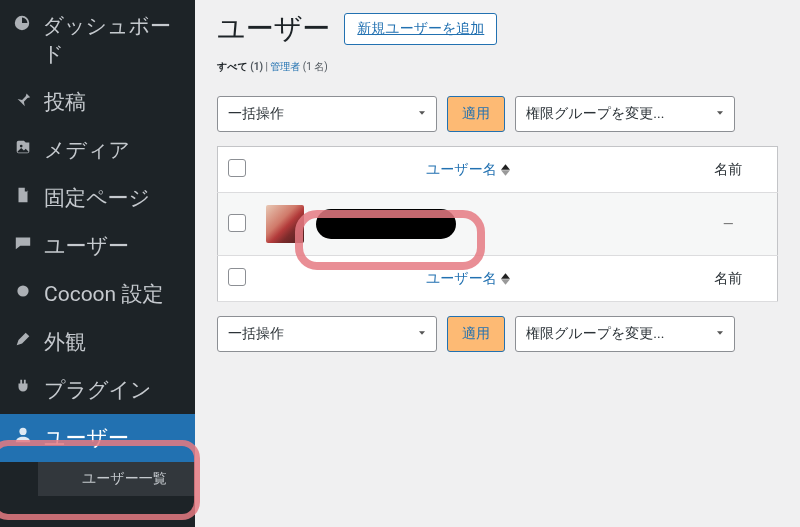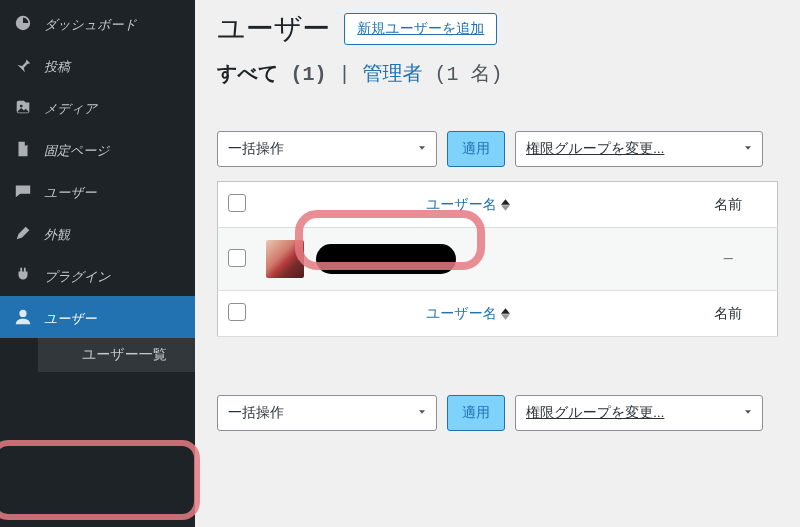--- a/index.html
+++ b/index.html
@@ -17,27 +17,26 @@
   .sidebar {
     width: 195px;
     background: #1d2327;
     color: #f0f0f1;
     padding-top: 2px;
     flex-shrink: 0;
     position: relative;
   }
   .sidebar-item {
     display: flex;
-    align-items: flex-end;
+    align-items: flex-start;
     padding: 10px 12px;
     color: #c5c9ce;
-    font-size: 13px;
+    font-size: 21px;
     cursor: pointer;
     position: relative;
-    font-style: italic;
   }
   .sidebar-item.active {
     background: #2271b1;
     color: #fff;
   }
   .sidebar-item.active::after {
     content: "";
     position: absolute;
     right: -8px;
     top: 50%;
@@ -96,23 +95,23 @@
     border: 1px solid #2271b1;
     color: #2271b1;
     background: #fff;
     padding: 6px 12px;
     font-size: 14px;
     border-radius: 3px;
     cursor: pointer;
     text-decoration: underline;
   }
   .subsubsub {
-    font-size: 20px;
+    font-size: 10px;
+    margin-bottom: 22px;
     color: #50575e;
-    font-family: Liberation Mono, monospace;
   }
   .subsubsub .current { font-weight: 700; color: #1d2327; }
   .subsubsub a { color: #2271b1; text-decoration: none; }
   .subsubsub .count { color: #50575e; }
 
   .tablenav {
     display: flex;
     gap: 10px;
     align-items: flex-end;
     margin-bottom: 14px;
@@ -123,34 +122,33 @@
     border: 1px solid #8c8f94;
     border-radius: 3px;
     height: 36px;
     display: flex;
     align-items: center;
     padding: 0 30px 0 10px;
     color: #2c3338;
     cursor: pointer;
   }
   .select-wrap.bulk { width: 220px; }
-  .select-wrap.role { width: 248px; text-decoration: underline; }
+  .select-wrap.role { width: 220px; }
   .select-wrap .chev {
     position: absolute; right: 8px; top: 50%; transform: translateY(-50%);
   }
   .apply-btn {
     border: 1px solid #2271b1;
     color: #2271b1;
-    background: #7dd3fc;
+    background: #fdba74;
     padding: 0 14px;
     height: 36px;
     border-radius: 3px;
     font-size: 14px;
     cursor: pointer;
-    margin-top: 44px;
   }
 
   
   table.users {
     width: 100%;
     border-collapse: collapse;
     background: #fff;
     border: 1px solid #c3c4c7;
     font-size: 14px;
   }
@@ -247,20 +245,28 @@
     </span>
     <span>固定ページ</span>
   </div>
   <div class="sidebar-item">
     <span class="icon">
       <svg width="18" height="18" viewBox="0 0 20 20" fill="currentColor">
           <path d="M2 4h16v9H7l-5 4V4z"></path>
         </svg>
     </span>
     <span>ユーザー</span>
+  </div>
+  <div class="sidebar-item">
+    <span class="icon">
+      <svg width="16" height="16" viewBox="0 0 20 20" fill="currentColor">
+          <circle cx="10" cy="10" r="7"></circle>
+        </svg>
+    </span>
+    <span>Cocoon 設定</span>
   </div>
   <div class="sidebar-item">
     <span class="icon">
       <svg width="18" height="18" viewBox="0 0 20 20" fill="currentColor">
           <path d="M3 17l2-6 8-8 4 4-8 8-6 2zM13 3l4 4"></path>
         </svg>
     </span>
     <span>外観</span>
   </div>
   <div class="sidebar-item">

